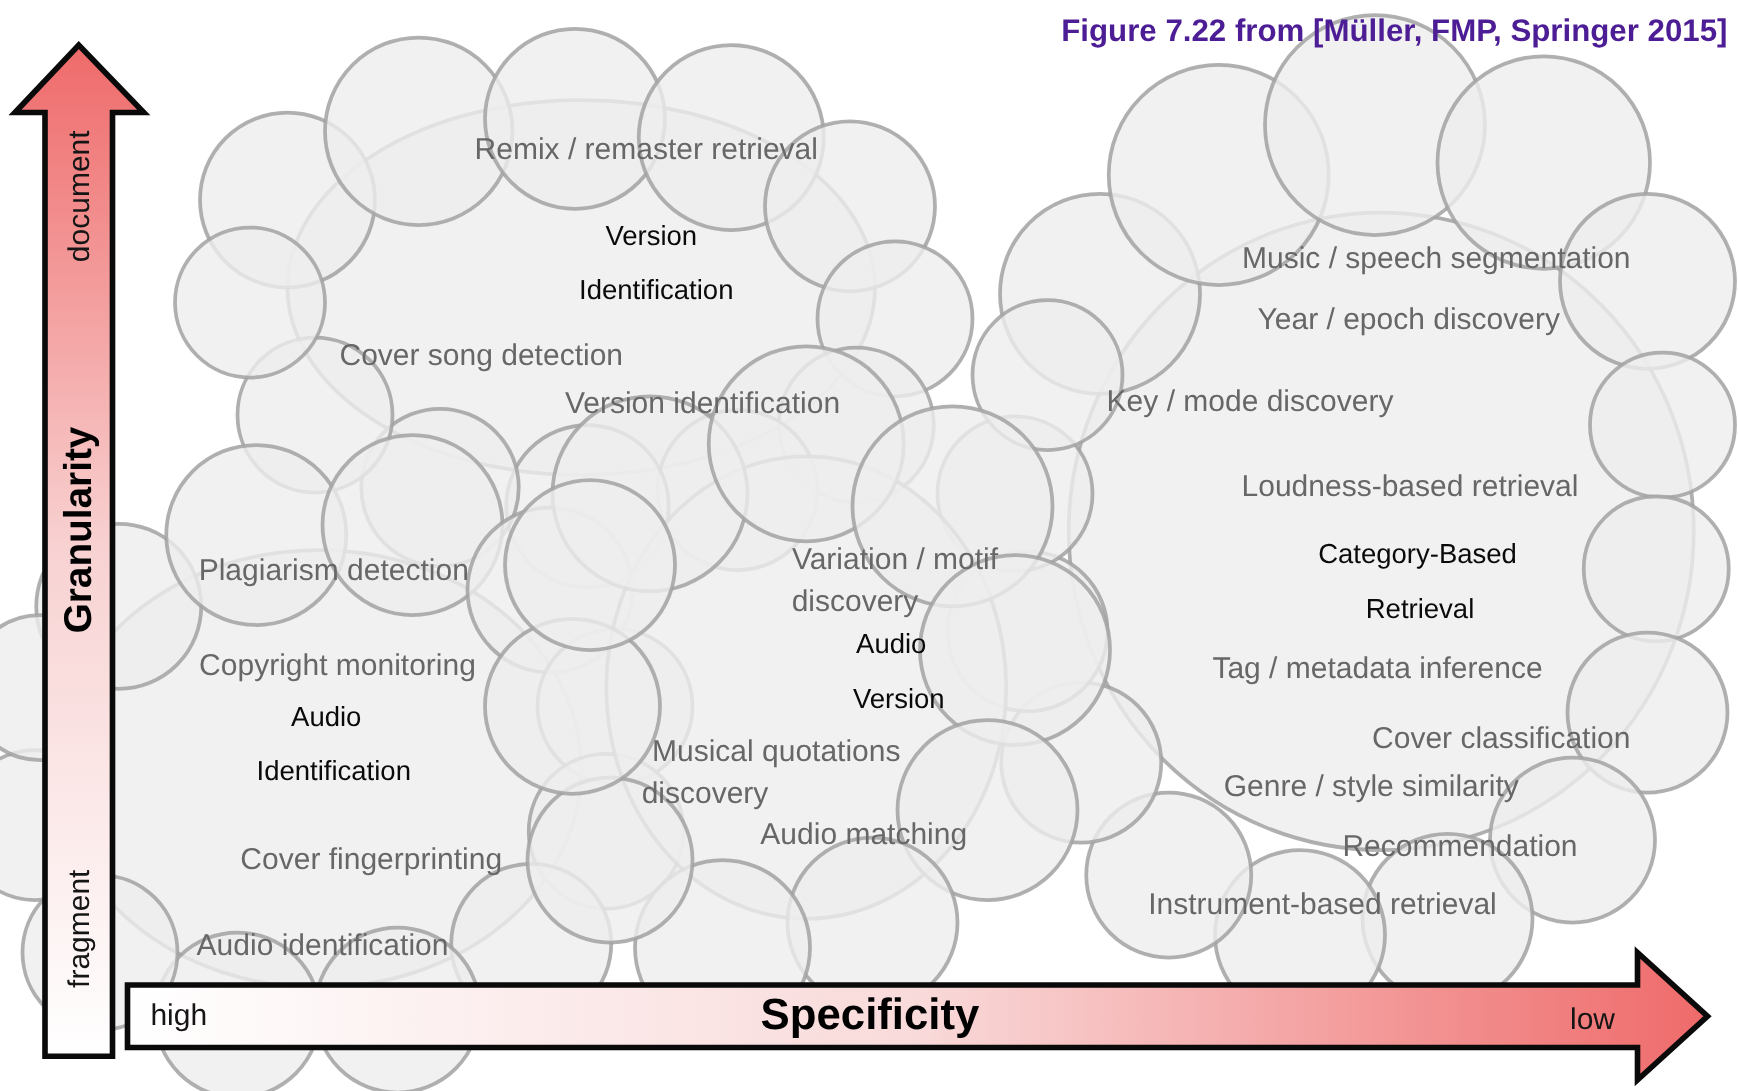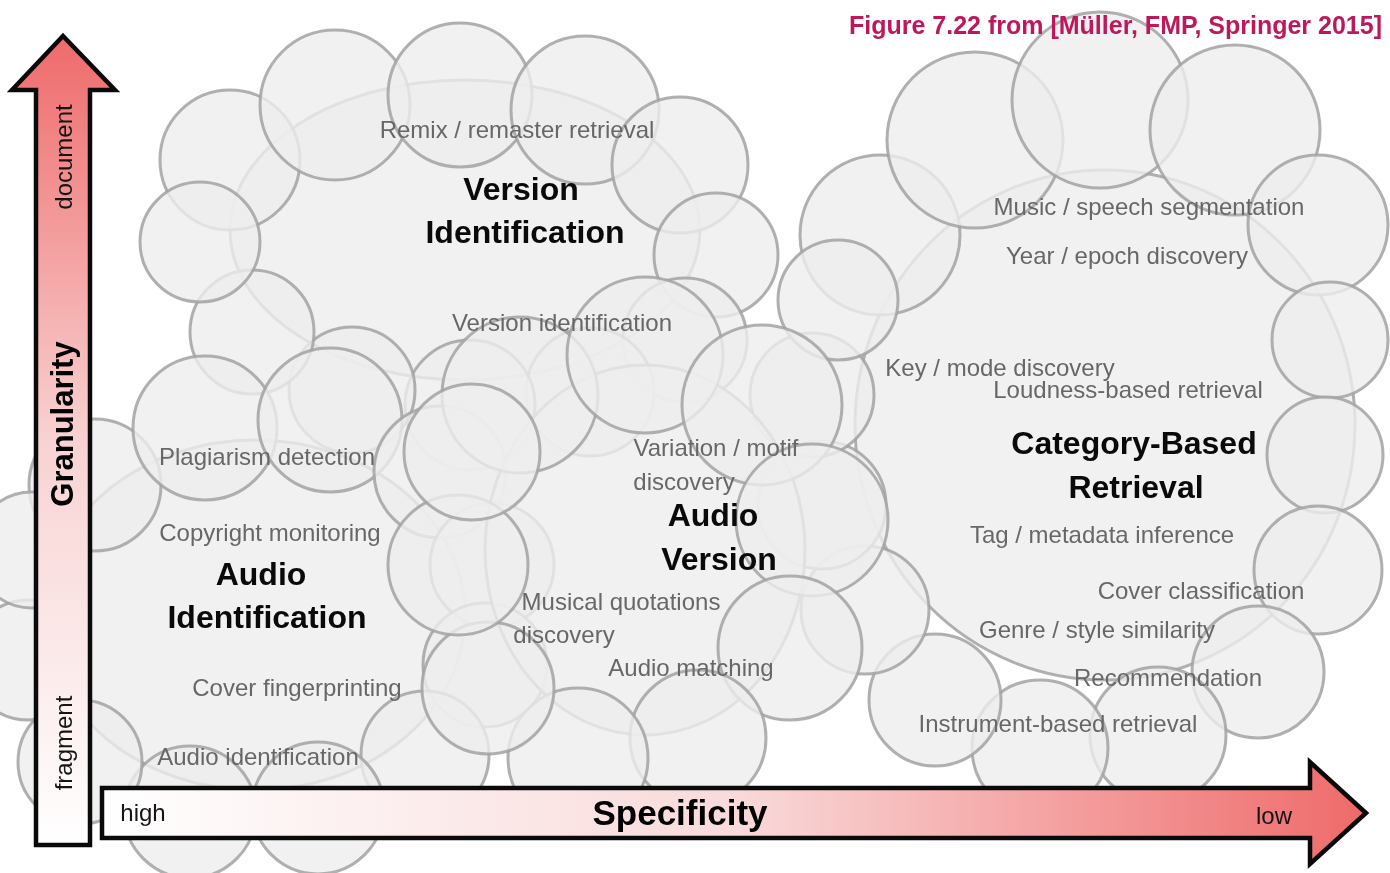--- a/index.html
+++ b/index.html
@@ -1,27 +1,27 @@
 <!DOCTYPE html>
 <html><head>
 <meta charset="utf-8">
 <style>
   html,body{margin:0;padding:0;background:#ffffff;}
   body{width:1390px;height:873px;overflow:hidden;font-family:"Liberation Sans",sans-serif;}
   .stage{position:relative;width:1390px;height:873px;overflow:hidden;}
   .stage > svg{position:absolute;left:0;top:0;}
   .lbl{position:absolute;transform:translate(-50%,-50%);white-space:nowrap;
        font-size:24px;color:#676767;line-height:1;}
-  .h{font-size:32px;font-weight:bold;color:#0a0a0a;}
+  .h{font-size:22px;font-weight:normal;color:#0a0a0a;}
   .rot{transform:translate(-50%,-50%) rotate(-90deg);}
   .axis-end{font-size:24px;color:#151515;}
   .axis-title-v{font-size:31px;font-weight:bold;color:#000;}
-  .axis-title-h{font-size:35px;font-weight:bold;color:#000;}
+  .axis-title-h{font-size:35px;font-weight:bold;color:#000;margin-left:16px;}
   .caption{position:absolute;right:8px;top:11px;font-size:25px;font-weight:bold;
-           color:#be185d;white-space:nowrap;}
+           color:#4c1d95;white-space:nowrap;}
 </style>
 </head>
 <body>
 
 <div class="stage">
 
   <svg width="1390" height="873" viewBox="0 0 1390 873">
     <defs>
       <linearGradient id="gradV" gradientUnits="userSpaceOnUse" x1="0" y1="845" x2="0" y2="36">
         <stop offset="0" stop-color="#ffffff"></stop>
@@ -108,43 +108,44 @@
   <div class="caption">Figure 7.22 from [Müller, FMP, Springer 2015]</div>
 
   <div class="lbl rot axis-end" style="left:64px;top:157px;">document</div>
   <div class="lbl rot axis-title-v" style="left:62px;top:424px;">Granularity</div>
   <div class="lbl rot axis-end" style="left:64px;top:743px;">fragment</div>
 
   <div class="lbl axis-end" style="left:143px;top:813px;">high</div>
   <div class="lbl axis-title-h" style="left:680px;top:812px;">Specificity</div>
   <div class="lbl axis-end" style="left:1274px;top:816px;">low</div>
 
-  <div class="lbl" style="left:517px;top:130px;">Remix / remaster retrieval</div>
+  <div class="lbl" style="left:517px;top:120px;">Remix / remaster retrieval</div>
   <div class="lbl h" style="left:521px;top:189px;">Version</div>
   <div class="lbl h" style="left:525px;top:232px;">Identification</div>
+  <div class="lbl" style="left:385px;top:285px;">Cover song detection</div>
   <div class="lbl" style="left:562px;top:323px;text-align:center;">Version identification</div>
 
   <div class="lbl" style="left:267px;top:457px;">Plagiarism detection</div>
   <div class="lbl" style="left:270px;top:516px;margin-top:17px;">Copyright monitoring</div>
   <div class="lbl h" style="left:261px;top:574px;">Audio</div>
   <div class="lbl h" style="left:267px;top:617px;">Identification</div>
   <div class="lbl" style="left:297px;top:688px;">Cover fingerprinting</div>
   <div class="lbl" style="left:258px;top:745px;margin-top:12px;">Audio identification</div>
 
   <div class="lbl" style="left:716px;top:448px;">Variation / motif</div>
   <div class="lbl" style="left:684px;top:482px;">discovery</div>
   <div class="lbl h" style="left:713px;top:515px;">Audio</div>
   <div class="lbl h" style="left:719px;top:559px;">Version</div>
   <div class="lbl" style="left:621px;top:602px;">Musical quotations</div>
   <div class="lbl" style="left:564px;top:635px;">discovery</div>
   <div class="lbl" style="left:691px;top:668px;">Audio matching</div>
 
   <div class="lbl" style="left:1149px;top:207px;">Music / speech segmentation</div>
   <div class="lbl" style="left:1127px;top:256px;">Year / epoch discovery</div>
-  <div class="lbl" style="left:1000px;top:322px;margin-top:46px;">Key / mode discovery</div>
+  <div class="lbl" style="left:1000px;top:322px;">Key / mode discovery</div>
   <div class="lbl" style="left:1128px;top:390px;">Loudness-based retrieval</div>
   <div class="lbl h" style="left:1134px;top:443px;">Category-Based</div>
   <div class="lbl h" style="left:1136px;top:487px;">Retrieval</div>
   <div class="lbl" style="left:1102px;top:535px;">Tag / metadata inference</div>
   <div class="lbl" style="left:1201px;top:591px;">Cover classification</div>
   <div class="lbl" style="left:1097px;top:630px;">Genre / style similarity</div>
   <div class="lbl" style="left:1168px;top:678px;">Recommendation</div>
   <div class="lbl" style="left:1058px;top:724px;">Instrument-based retrieval</div>
 
 </div>

